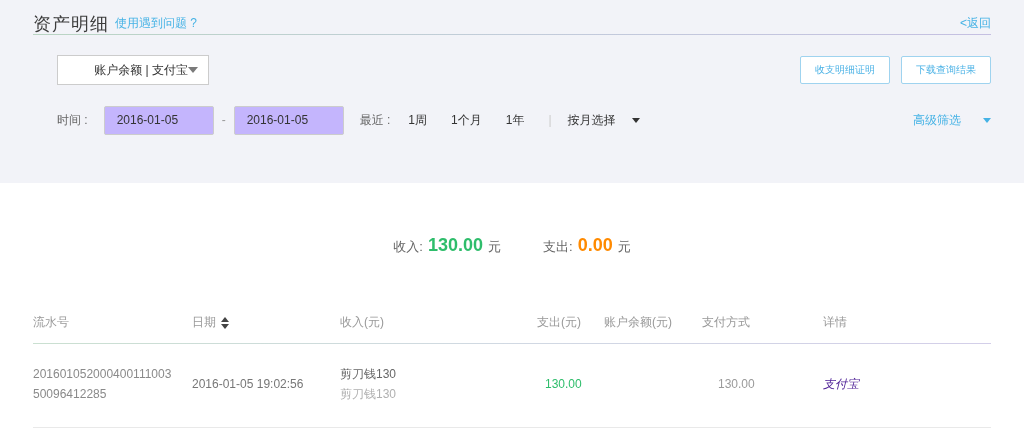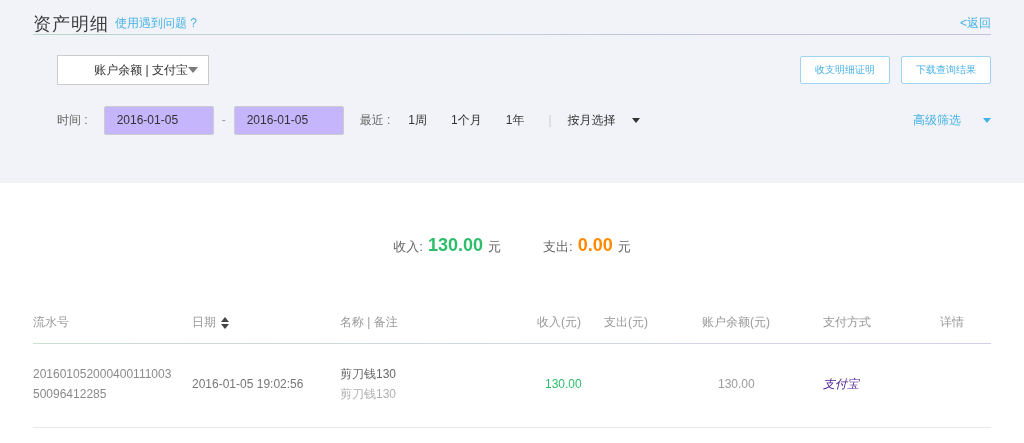--- a/index.html
+++ b/index.html
@@ -140,21 +140,20 @@
 
   <div class="grid-row table-header">
     <div class="th">流水号</div>
     <div class="th">
       <span>日期</span>
       <span class="sort-icon">
         <span class="tri-up"></span>
           <span class="tri-down"></span>
       </span>
     </div>
-    <div class="th">名称 | 备注</div>
     <div class="th">收入(元)</div>
     <div class="th">支出(元)</div>
     <div class="th">账户余额(元)</div>
     <div class="th">支付方式</div>
     <div class="th">详情</div>
   </div>
   <hr class="table-header-divider">
 
   <div class="grid-row table-row">
     <div class="cell-serial">20160105200040011100350096412285</div>

